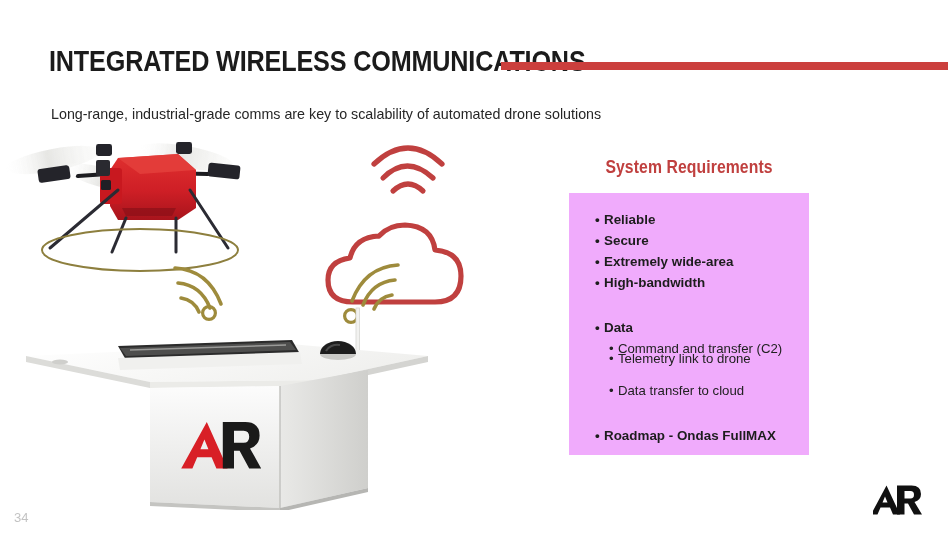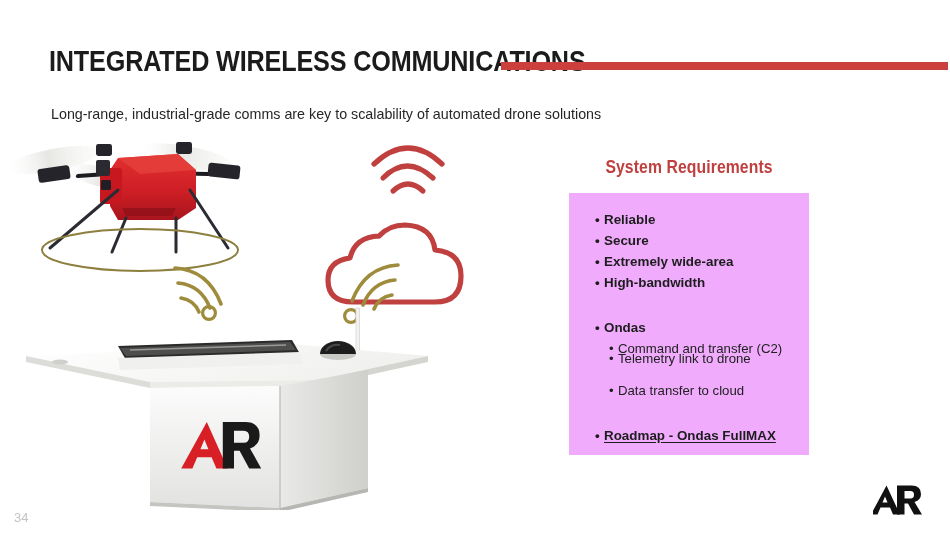--- a/index.html
+++ b/index.html
@@ -33,21 +33,21 @@
   }
   #req-panel{
     position:absolute;left:569px;top:193px;width:240px;height:262px;
     background:#f0abfc;
   }
   .blk{position:absolute;left:0;top:0;}
   .bl{position:absolute;font-size:13.4px;color:#1d1d1d;white-space:nowrap;}
   .bl .bullet{display:inline-block;width:9px;}
   .bl.lvl1{left:26px;font-weight:700;}
   .bl.lvl2{left:40px;font-weight:400;font-size:13.2px;color:#212121;}
-  .bl.under > .txt{text-decoration:underline;text-underline-offset:2px;text-align:center;}
+  .bl.under > .txt{text-underline-offset:2px;text-align:center;}
 
   
   #page-num{
     position:absolute;left:14px;top:510px;font-size:13px;color:#c3c3c3;
   }
   #corner-logo{position:absolute;left:873px;top:480px;width:50px;height:40px;}
 
   
   #art{position:absolute;left:0;top:130px;width:520px;height:380px;}
   #art svg{display:block;}
@@ -193,21 +193,21 @@
     </svg>
   </div>
 
   <div id="req-heading">System Requirements</div>
   <div id="req-panel">
     <div class="blk" id="req-list">
         <div class="bl lvl1" style="top: 19px;"><span class="bullet">•</span><span class="txt" style="font-weight: 700;">Reliable</span></div>
         <div class="bl lvl1" style="top: 40px;"><span class="bullet">•</span><span class="txt" style="font-weight: 700;">Secure</span></div>
         <div class="bl lvl1" style="top: 61px;"><span class="bullet">•</span><span class="txt" style="font-weight: 700; margin-top: 40px;">Extremely wide-area</span></div>
         <div class="bl lvl1" style="top: 82px;"><span class="bullet">•</span><span class="txt" style="font-weight: 700; margin-top: 38px;">High-bandwidth</span></div>
-        <div class="bl lvl1" style="top: 127px;"><span class="bullet">•</span><span class="txt" style="font-weight: 700;">Ondas</span></div>
+        <div class="bl lvl1" style="top: 127px;"><span class="bullet">•</span><span class="txt" style="font-weight: 700;">Data</span></div>
         <div class="bl lvl2" style="top: 148px;"><span class="bullet">•</span><span class="txt">Command and transfer (C2)</span></div>
         <div class="bl lvl2" style="top: 158px;"><span class="bullet">•</span><span class="txt">Telemetry link to drone</span></div>
         <div class="bl lvl2" style="top: 190px;"><span class="bullet">•</span><span class="txt">Data transfer to cloud</span></div>
         <div class="bl lvl1 under" style="top: 235px;"><span class="bullet">•</span><span class="txt" style="font-weight: 700;">Roadmap - Ondas FullMAX</span></div>
       </div>
   </div>
 
   <div id="page-num">34</div>
   <div id="corner-logo">
     <svg width="50" height="40" viewBox="0 0 100 62" xmlns="http://www.w3.org/2000/svg">

